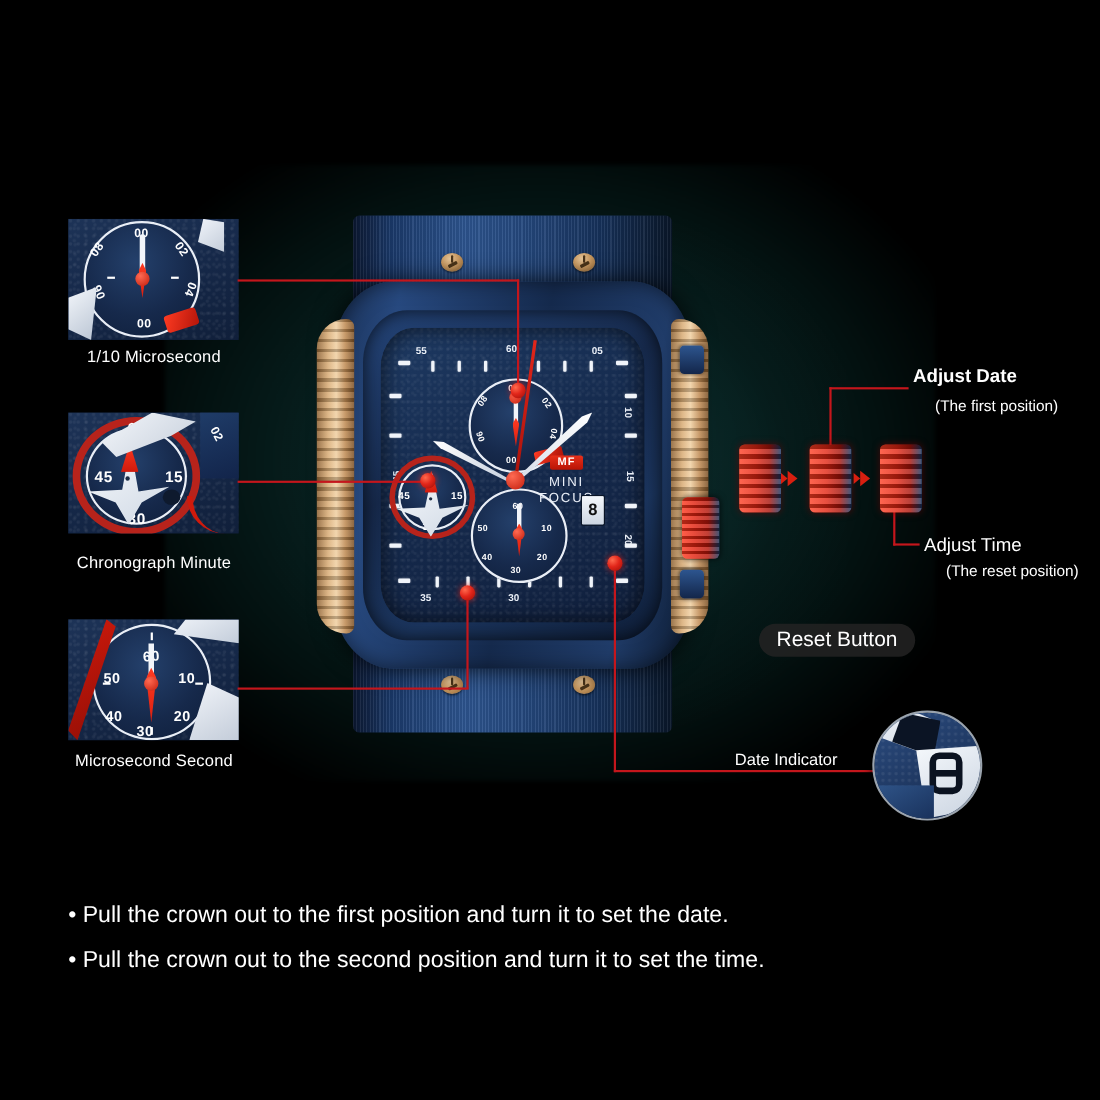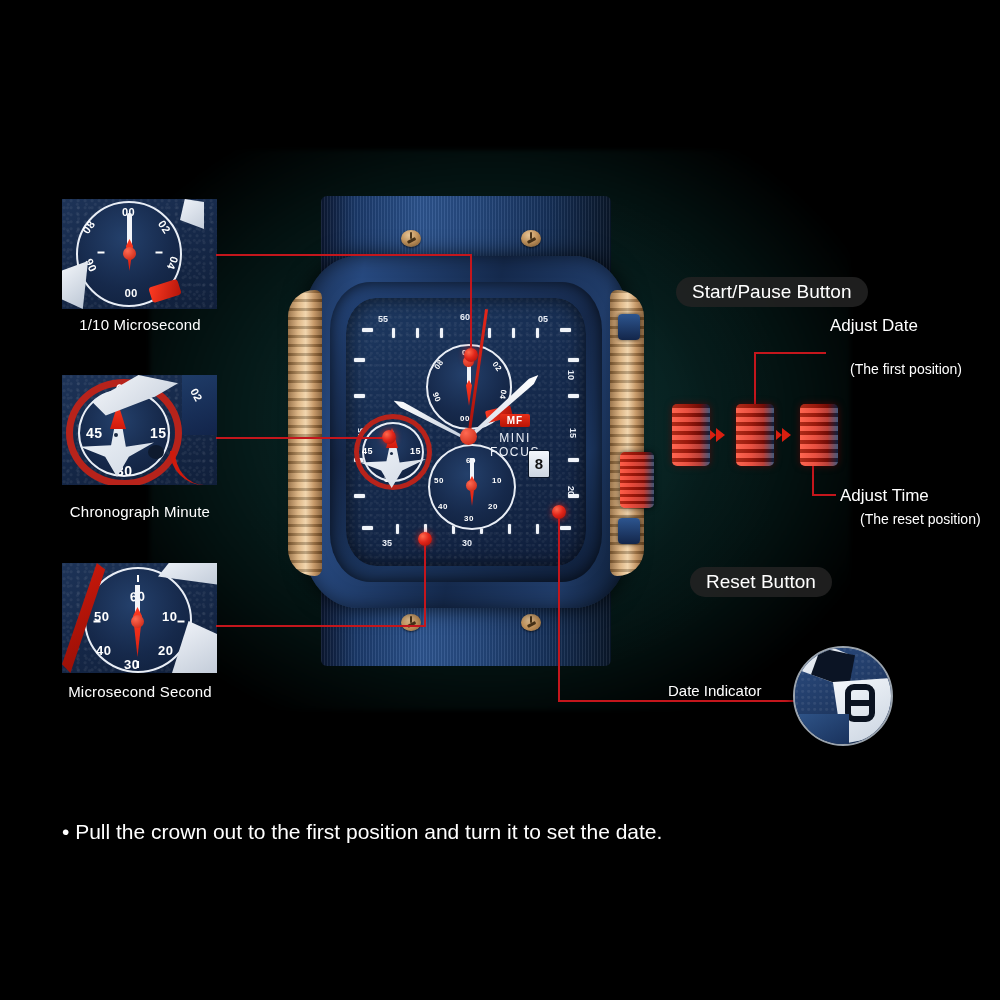--- a/index.html
+++ b/index.html
@@ -425,25 +425,22 @@
   <div class="crown-dia" style="left:672px;top:404px;"></div>
   <div class="chev" style="left:716px;top:428px;"></div>
   <div class="chev sm" style="left:710px;top:430px;"></div>
 
   <div class="crown-dia" style="left:736px;top:404px;"></div>
   <div class="chev" style="left:782px;top:428px;"></div>
   <div class="chev sm" style="left:776px;top:430px;"></div>
 
   <div class="crown-dia" style="left:800px;top:404px;"></div>
 
-  <div class="pill" style="left:676px;top:277px;height:30px;">
-    <span>Start/Pause Button</span>
-  </div>
-
-  <div class="lbl big" style="left:830px;top:316px;">Adjust Date</div>
+
+  <div class="lbl big" style="left:830px;top:332px;font-weight:bold;">Adjust Date</div>
   <div class="lbl small" style="left:830px;top:361px;">(The first position)</div>
 
   <div class="lbl big" style="left:840px;top:486px;">Adjust Time</div>
   <div class="lbl small" style="left:840px;top:511px;">(The reset position)</div>
 
   <div class="pill" style="left:690px;top:567px;height:30px;">
     <span>Reset Button</span>
   </div>
 
   <div class="lbl" style="left:668px;top:682px;font-size:15px;">Date Indicator</div>
@@ -454,14 +451,15 @@
         linear-gradient(150deg,#2b4c80,#16294b);background-size:6px 6px,100% 100%;"></div>
     <div style="position:absolute;left:-6px;top:-10px;width:62px;height:62px;background:linear-gradient(150deg,#f4f7fb,#cbd4e0);clip-path:polygon(34% 0,100% 28%,72% 72%,0 46%);"></div>
     <div style="position:absolute;left:16px;top:0px;width:44px;height:40px;background:#0b1424;clip-path:polygon(22% 0,100% 18%,86% 100%,0 66%);"></div>
     <div style="position:absolute;left:30px;top:30px;width:66px;height:66px;background:linear-gradient(150deg,#f7fafd,#c9d3e0);clip-path:polygon(12% 6%,100% 0,100% 86%,26% 100%);"></div>
     <div style="position:absolute;left:50px;top:36px;width:30px;height:38px;border:6px solid #0a1220;border-radius:9px;box-sizing:border-box;"></div>
     <div style="position:absolute;left:54px;top:52px;width:22px;height:6px;background:#0a1220;"></div>
     <div style="position:absolute;left:0px;top:66px;width:54px;height:34px;background:linear-gradient(150deg,#2f5488,#18305a);"></div>
   </div>
 
   <div class="bullet" style="top:820px;">• Pull the crown out to the first position and turn it to set the date.</div>
+  <div class="bullet" style="top:861px;">• Pull the crown out to the second position and turn it to set the time.</div>
 
 </div>
 
 </body></html>

